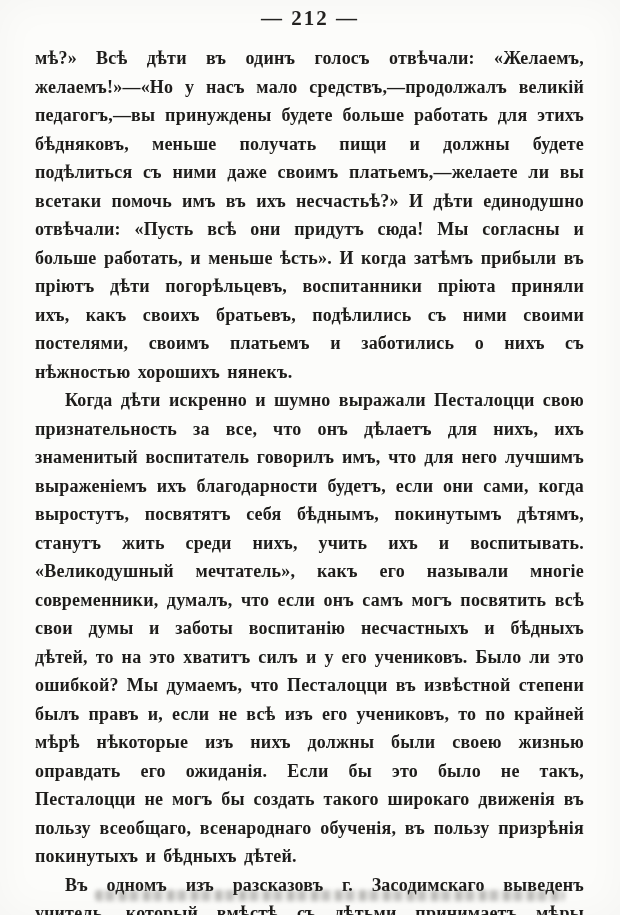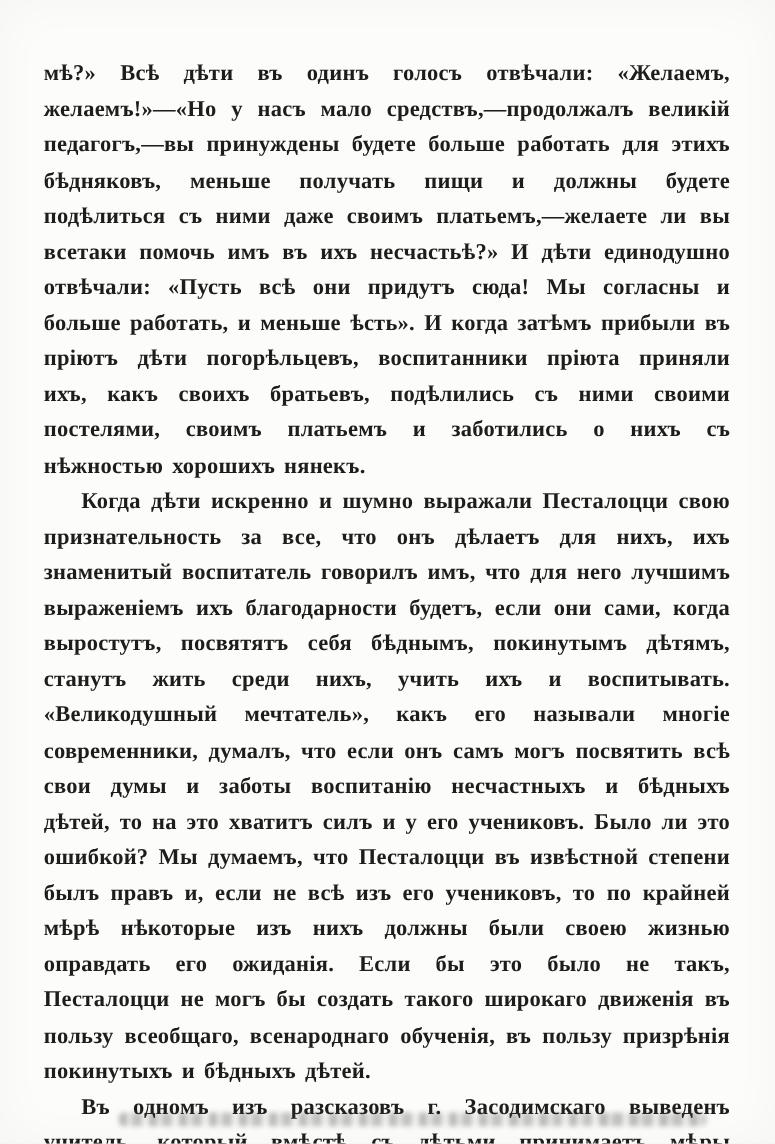--- a/index.html
+++ b/index.html
@@ -66,20 +66,21 @@
     filter: blur(2.2px);
     opacity: 0.55;
     border-radius: 4px;
   }
 </style>
 </head>
 <body>
 
 <div class="page">
 
+  <div class="page-header">— 212 —</div>
 
   <div class="text-block">
     <p class="para">мѣ?» Всѣ дѣти въ одинъ голосъ отвѣчали: «Желаемъ, желаемъ!»—«Но у насъ мало средствъ,—продолжалъ великій педагогъ,—вы принуждены будете больше работать для этихъ бѣдняковъ, меньше получать пищи и должны будете подѣлиться съ ними даже своимъ платьемъ,—желаете ли вы всетаки помочь имъ въ ихъ несчастьѣ?» И дѣти единодушно отвѣчали: «Пусть всѣ они придутъ сюда! Мы согласны и больше работать, и меньше ѣсть». И когда затѣмъ прибыли въ пріютъ дѣти погорѣльцевъ, воспитанники пріюта приняли ихъ, какъ своихъ братьевъ, подѣлились съ ними своими постелями, своимъ платьемъ и заботились о нихъ съ нѣжностью хорошихъ нянекъ.</p>
     <p class="para indent">Когда дѣти искренно и шумно выражали Песталоцци свою признательность за все, что онъ дѣлаетъ для нихъ, ихъ знаменитый воспитатель говорилъ имъ, что для него лучшимъ выраженіемъ ихъ благодарности будетъ, если они сами, когда выростутъ, посвятятъ себя бѣднымъ, покинутымъ дѣтямъ, станутъ жить среди нихъ, учить ихъ и воспитывать. «Великодушный мечтатель», какъ его называли многіе современники, думалъ, что если онъ самъ могъ посвятить всѣ свои думы и заботы воспитанію несчастныхъ и бѣдныхъ дѣтей, то на это хватитъ силъ и у его учениковъ. Было ли это ошибкой? Мы думаемъ, что Песталоцци въ извѣстной степени былъ правъ и, если не всѣ изъ его учениковъ, то по крайней мѣрѣ нѣкоторые изъ нихъ должны были своею жизнью оправдать его ожиданія. Если бы это было не такъ, Песталоцци не могъ бы создать такого широкаго движенія въ пользу всеобщаго, всенароднаго обученія, въ пользу призрѣнія покинутыхъ и бѣдныхъ дѣтей.</p>
     <p class="para indent justify-last">Въ одномъ изъ разсказовъ г. Засодимскаго выведенъ учитель, который вмѣстѣ съ дѣтьми принимаетъ мѣры противъ распространенія чумы рогатаго скота. Когда взрослые крестьяне не захотѣли внять доводамъ о необходимости зарыть трупы павшихъ животныхъ, онъ обращается къ дѣтямъ и вмѣстѣ съ ними продѣлываетъ эту работу. Мы лично знаемъ случай, когда</p>
   </div>
 
   <div class="bottom-blur"></div>
 
 </div>

